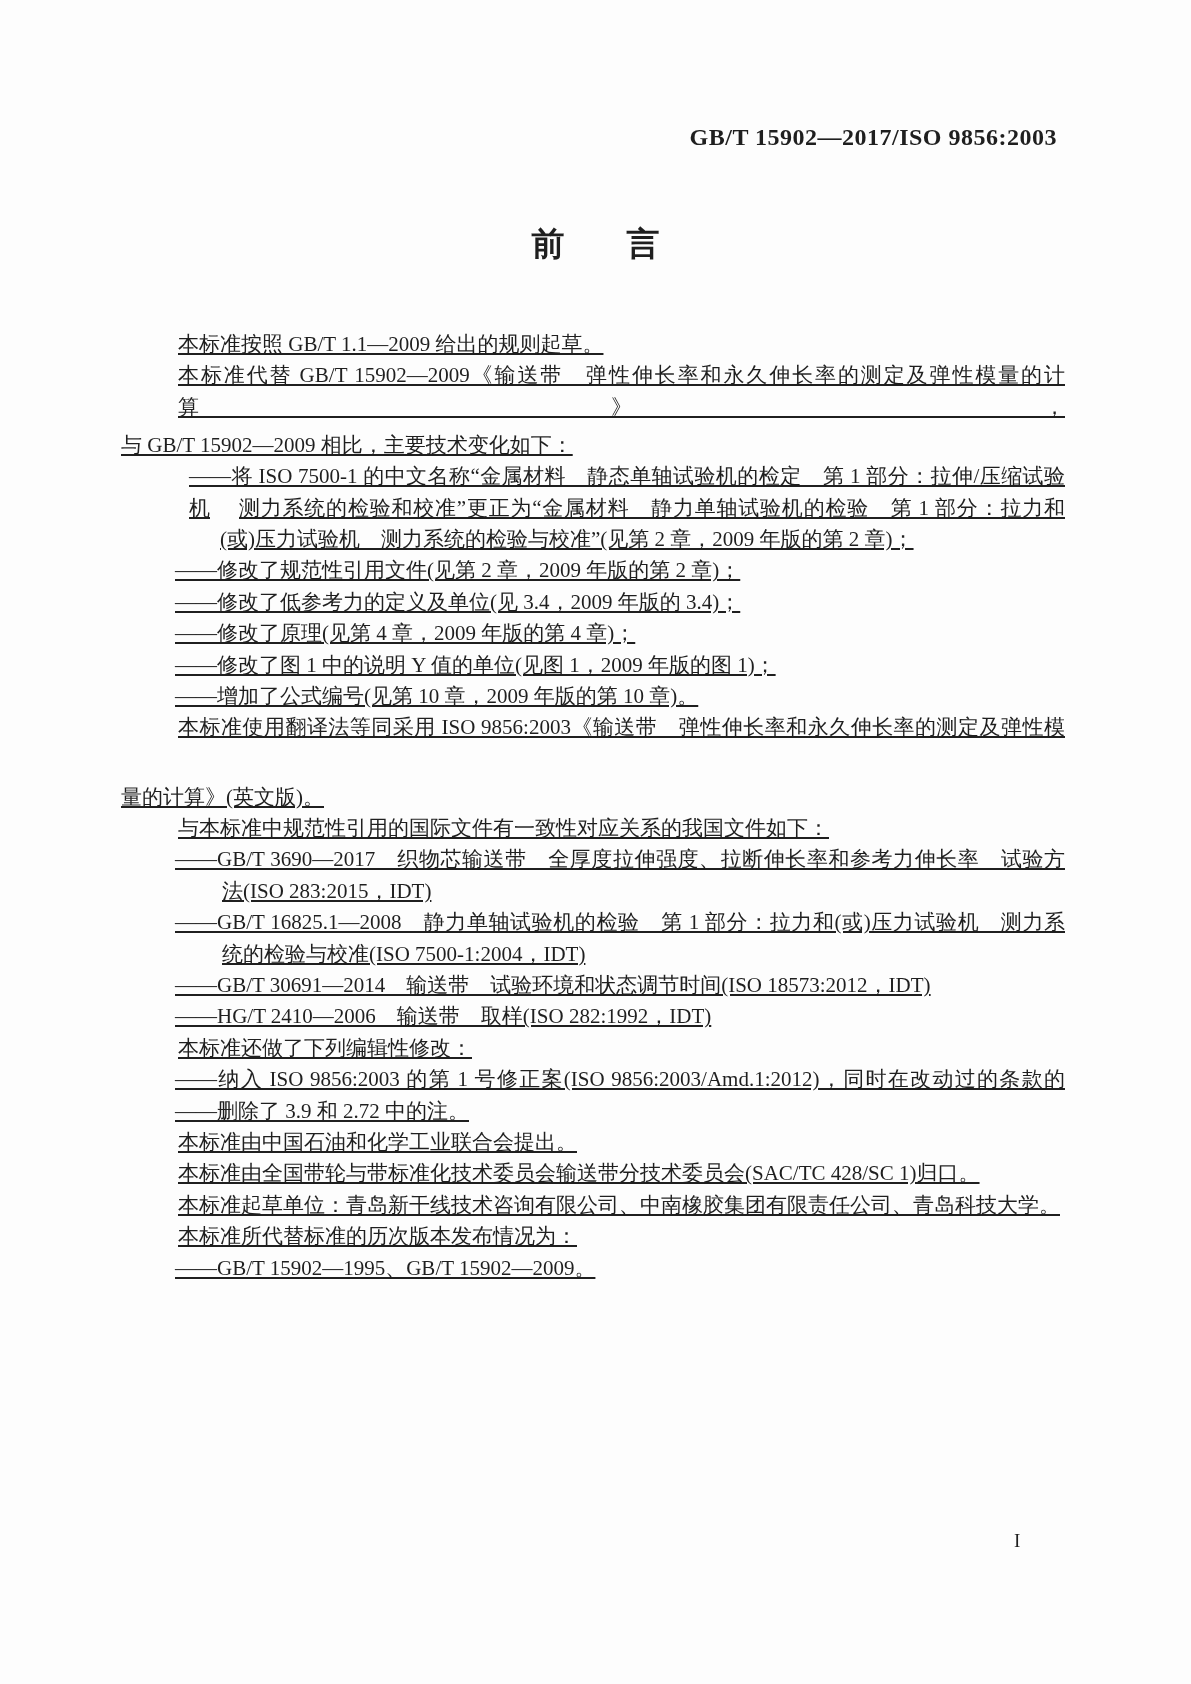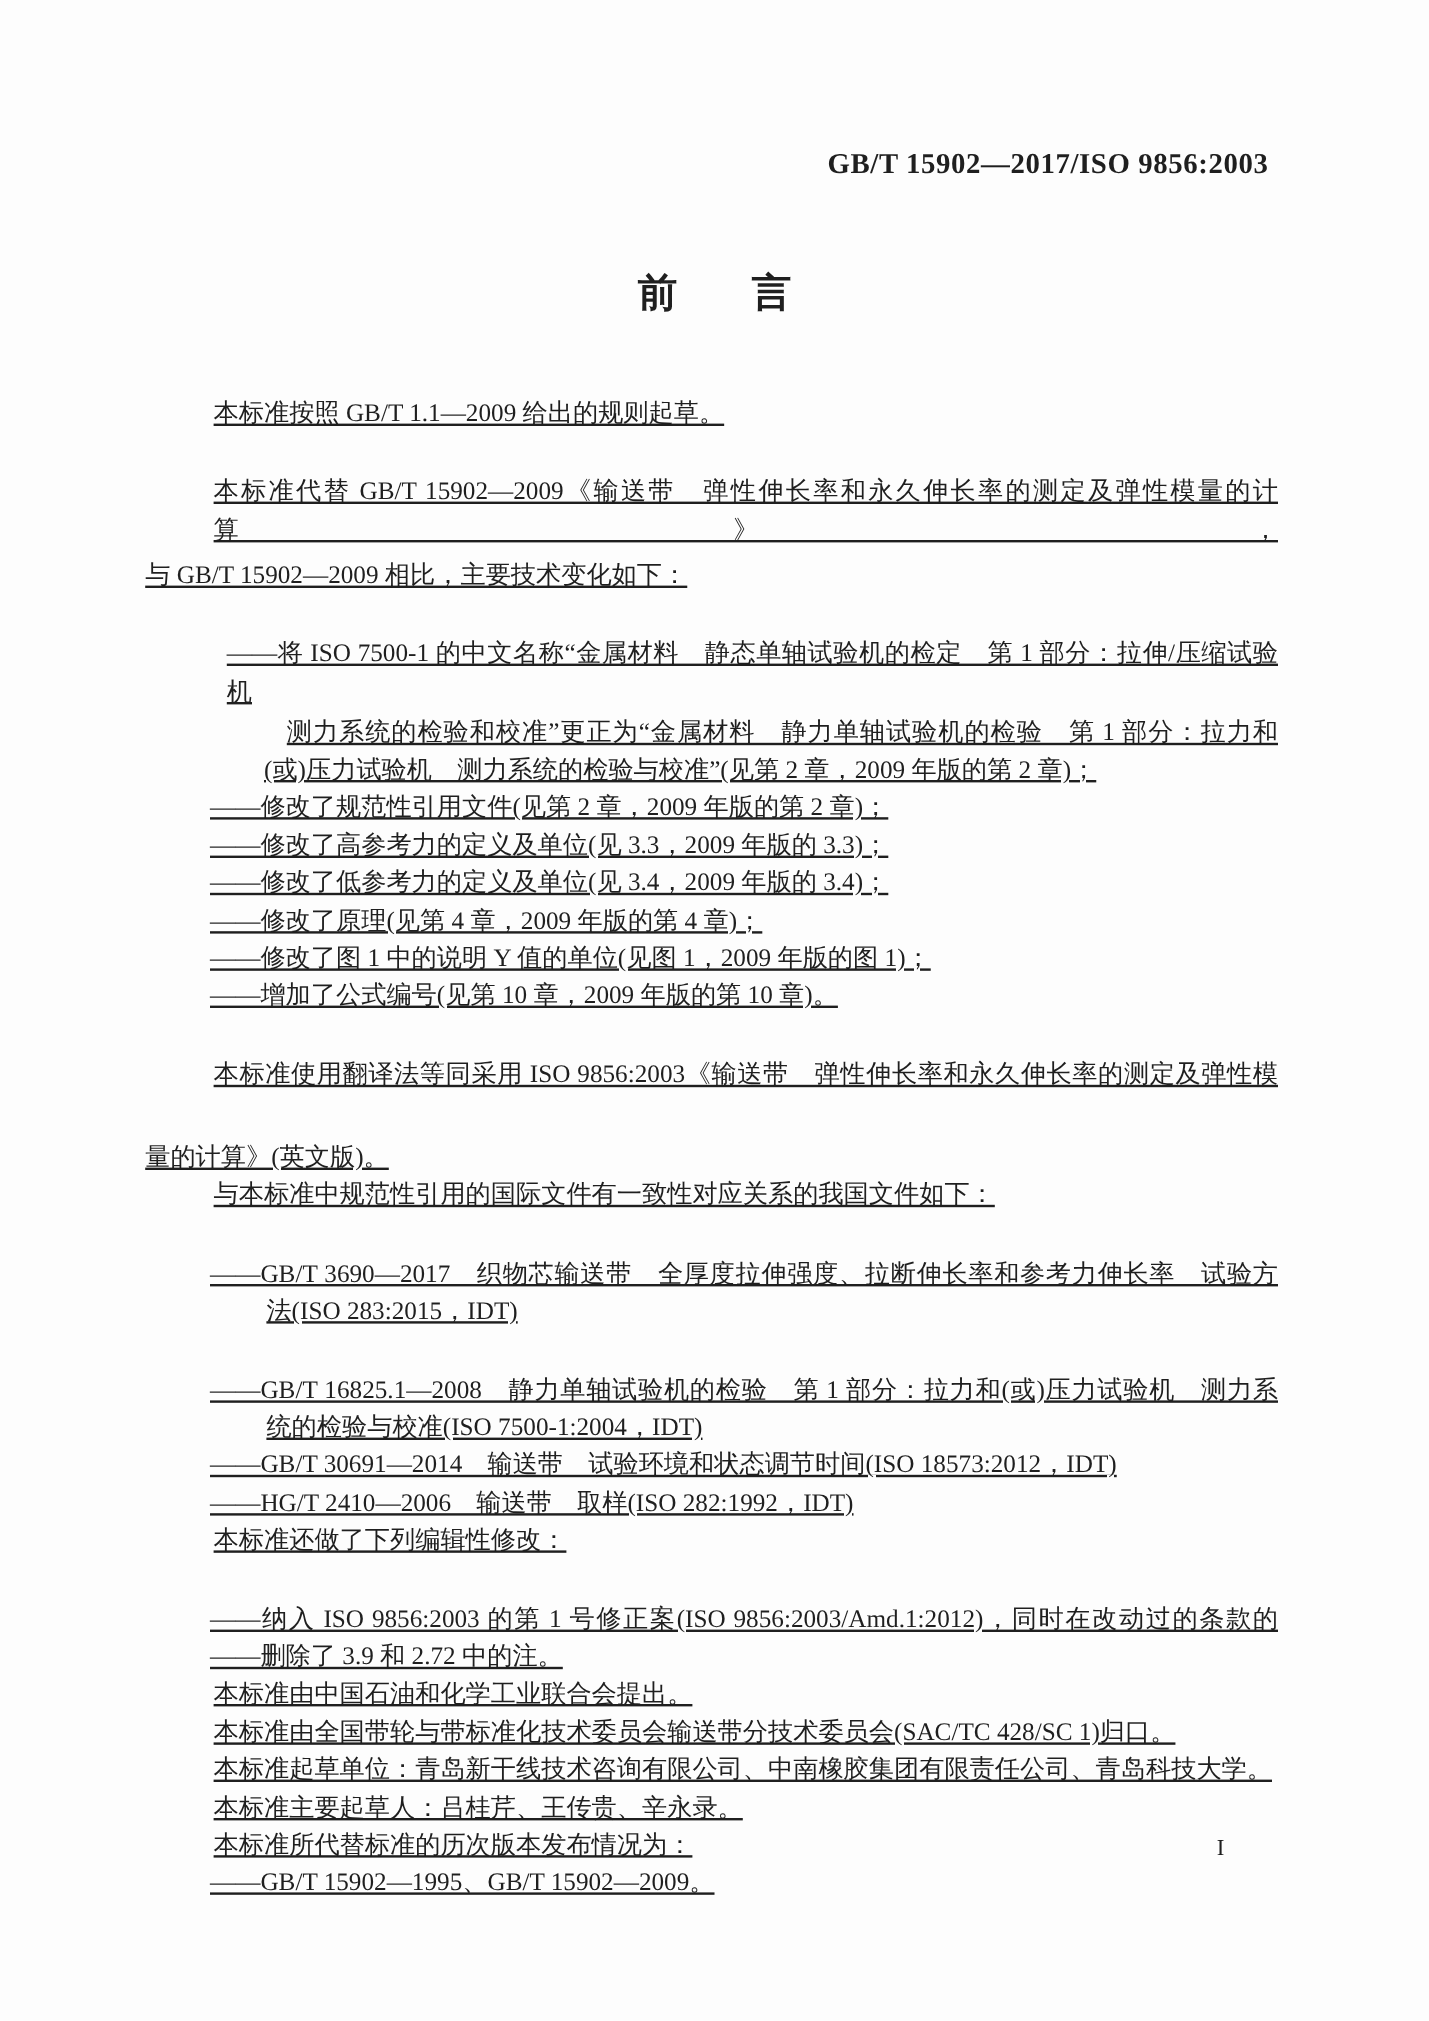--- a/index.html
+++ b/index.html
@@ -49,21 +49,20 @@
     font-size: 21px;
     line-height: 31.4px;
     height: 31.4px;
     white-space: nowrap;
     text-decoration: underline;
   }
   .line.just {
     white-space: normal;
     text-align: justify;
     text-align-last: justify;
-    margin-top: 34px;
   }
   .flush    { padding-left: 0; margin-top: 38px; }
   .para     { padding-left: 57px; }
   .dash     { padding-left: 54px; }
   .dash4    { padding-left: 68px; }
   .cont     { padding-left: 99px; }
   .cont-far { padding-left: 118px; }
   .contref  { padding-left: 101px; }
   .page-number {
     position: absolute;
@@ -86,40 +85,38 @@
   </div>
 
   <div class="content">
       <div class="line para">本标准按照 GB/T 1.1—2009 给出的规则起草。</div>
       <div class="line para just">本标准代替 GB/T 15902—2009《输送带　弹性伸长率和永久伸长率的测定及弹性模量的计算》，</div>
       <div class="line flush">与 GB/T 15902—2009 相比，主要技术变化如下：</div>
       <div class="line dash4 just">——将 ISO 7500-1 的中文名称“金属材料　静态单轴试验机的检定　第 1 部分：拉伸/压缩试验机</div>
       <div class="line cont-far just">测力系统的检验和校准”更正为“金属材料　静力单轴试验机的检验　第 1 部分：拉力和</div>
       <div class="line cont">(或)压力试验机　测力系统的检验与校准”(见第 2 章，2009 年版的第 2 章)；</div>
       <div class="line dash">——修改了规范性引用文件(见第 2 章，2009 年版的第 2 章)；</div>
-      <div class="line dash">——修改了高参考力的定义及单位(见 3.3，2009 年版的 3.3)；</div>
       <div class="line dash">——修改了低参考力的定义及单位(见 3.4，2009 年版的 3.4)；</div>
       <div class="line dash">——修改了原理(见第 4 章，2009 年版的第 4 章)；</div>
       <div class="line dash">——修改了图 1 中的说明 Y 值的单位(见图 1，2009 年版的图 1)；</div>
       <div class="line dash">——增加了公式编号(见第 10 章，2009 年版的第 10 章)。</div>
       <div class="line para just">本标准使用翻译法等同采用 ISO 9856:2003《输送带　弹性伸长率和永久伸长率的测定及弹性模</div>
       <div class="line flush">量的计算》(英文版)。</div>
       <div class="line para">与本标准中规范性引用的国际文件有一致性对应关系的我国文件如下：</div>
       <div class="line dash just">——GB/T 3690—2017　织物芯输送带　全厚度拉伸强度、拉断伸长率和参考力伸长率　试验方</div>
       <div class="line contref">法(ISO 283:2015，IDT)</div>
       <div class="line dash just">——GB/T 16825.1—2008　静力单轴试验机的检验　第 1 部分：拉力和(或)压力试验机　测力系</div>
       <div class="line contref">统的检验与校准(ISO 7500-1:2004，IDT)</div>
       <div class="line dash">——GB/T 30691—2014　输送带　试验环境和状态调节时间(ISO 18573:2012，IDT)</div>
       <div class="line dash">——HG/T 2410—2006　输送带　取样(ISO 282:1992，IDT)</div>
       <div class="line para">本标准还做了下列编辑性修改：</div>
       <div class="line dash just">——纳入 ISO 9856:2003 的第 1 号修正案(ISO 9856:2003/Amd.1:2012)，同时在改动过的条款的</div>
       <div class="line dash">——删除了 3.9 和 2.72 中的注。</div>
       <div class="line para">本标准由中国石油和化学工业联合会提出。</div>
       <div class="line para">本标准由全国带轮与带标准化技术委员会输送带分技术委员会(SAC/TC 428/SC 1)归口。</div>
       <div class="line para">本标准起草单位：青岛新干线技术咨询有限公司、中南橡胶集团有限责任公司、青岛科技大学。</div>
-      <div class="line para">本标准主要起草人：吕桂芹、王传贵、辛永录。</div>
       <div class="line para">本标准所代替标准的历次版本发布情况为：</div>
       <div class="line dash">——GB/T 15902—1995、GB/T 15902—2009。</div>
     </div>
 
   <div class="page-number">I</div>
 
 </div>
 
 </body></html>

